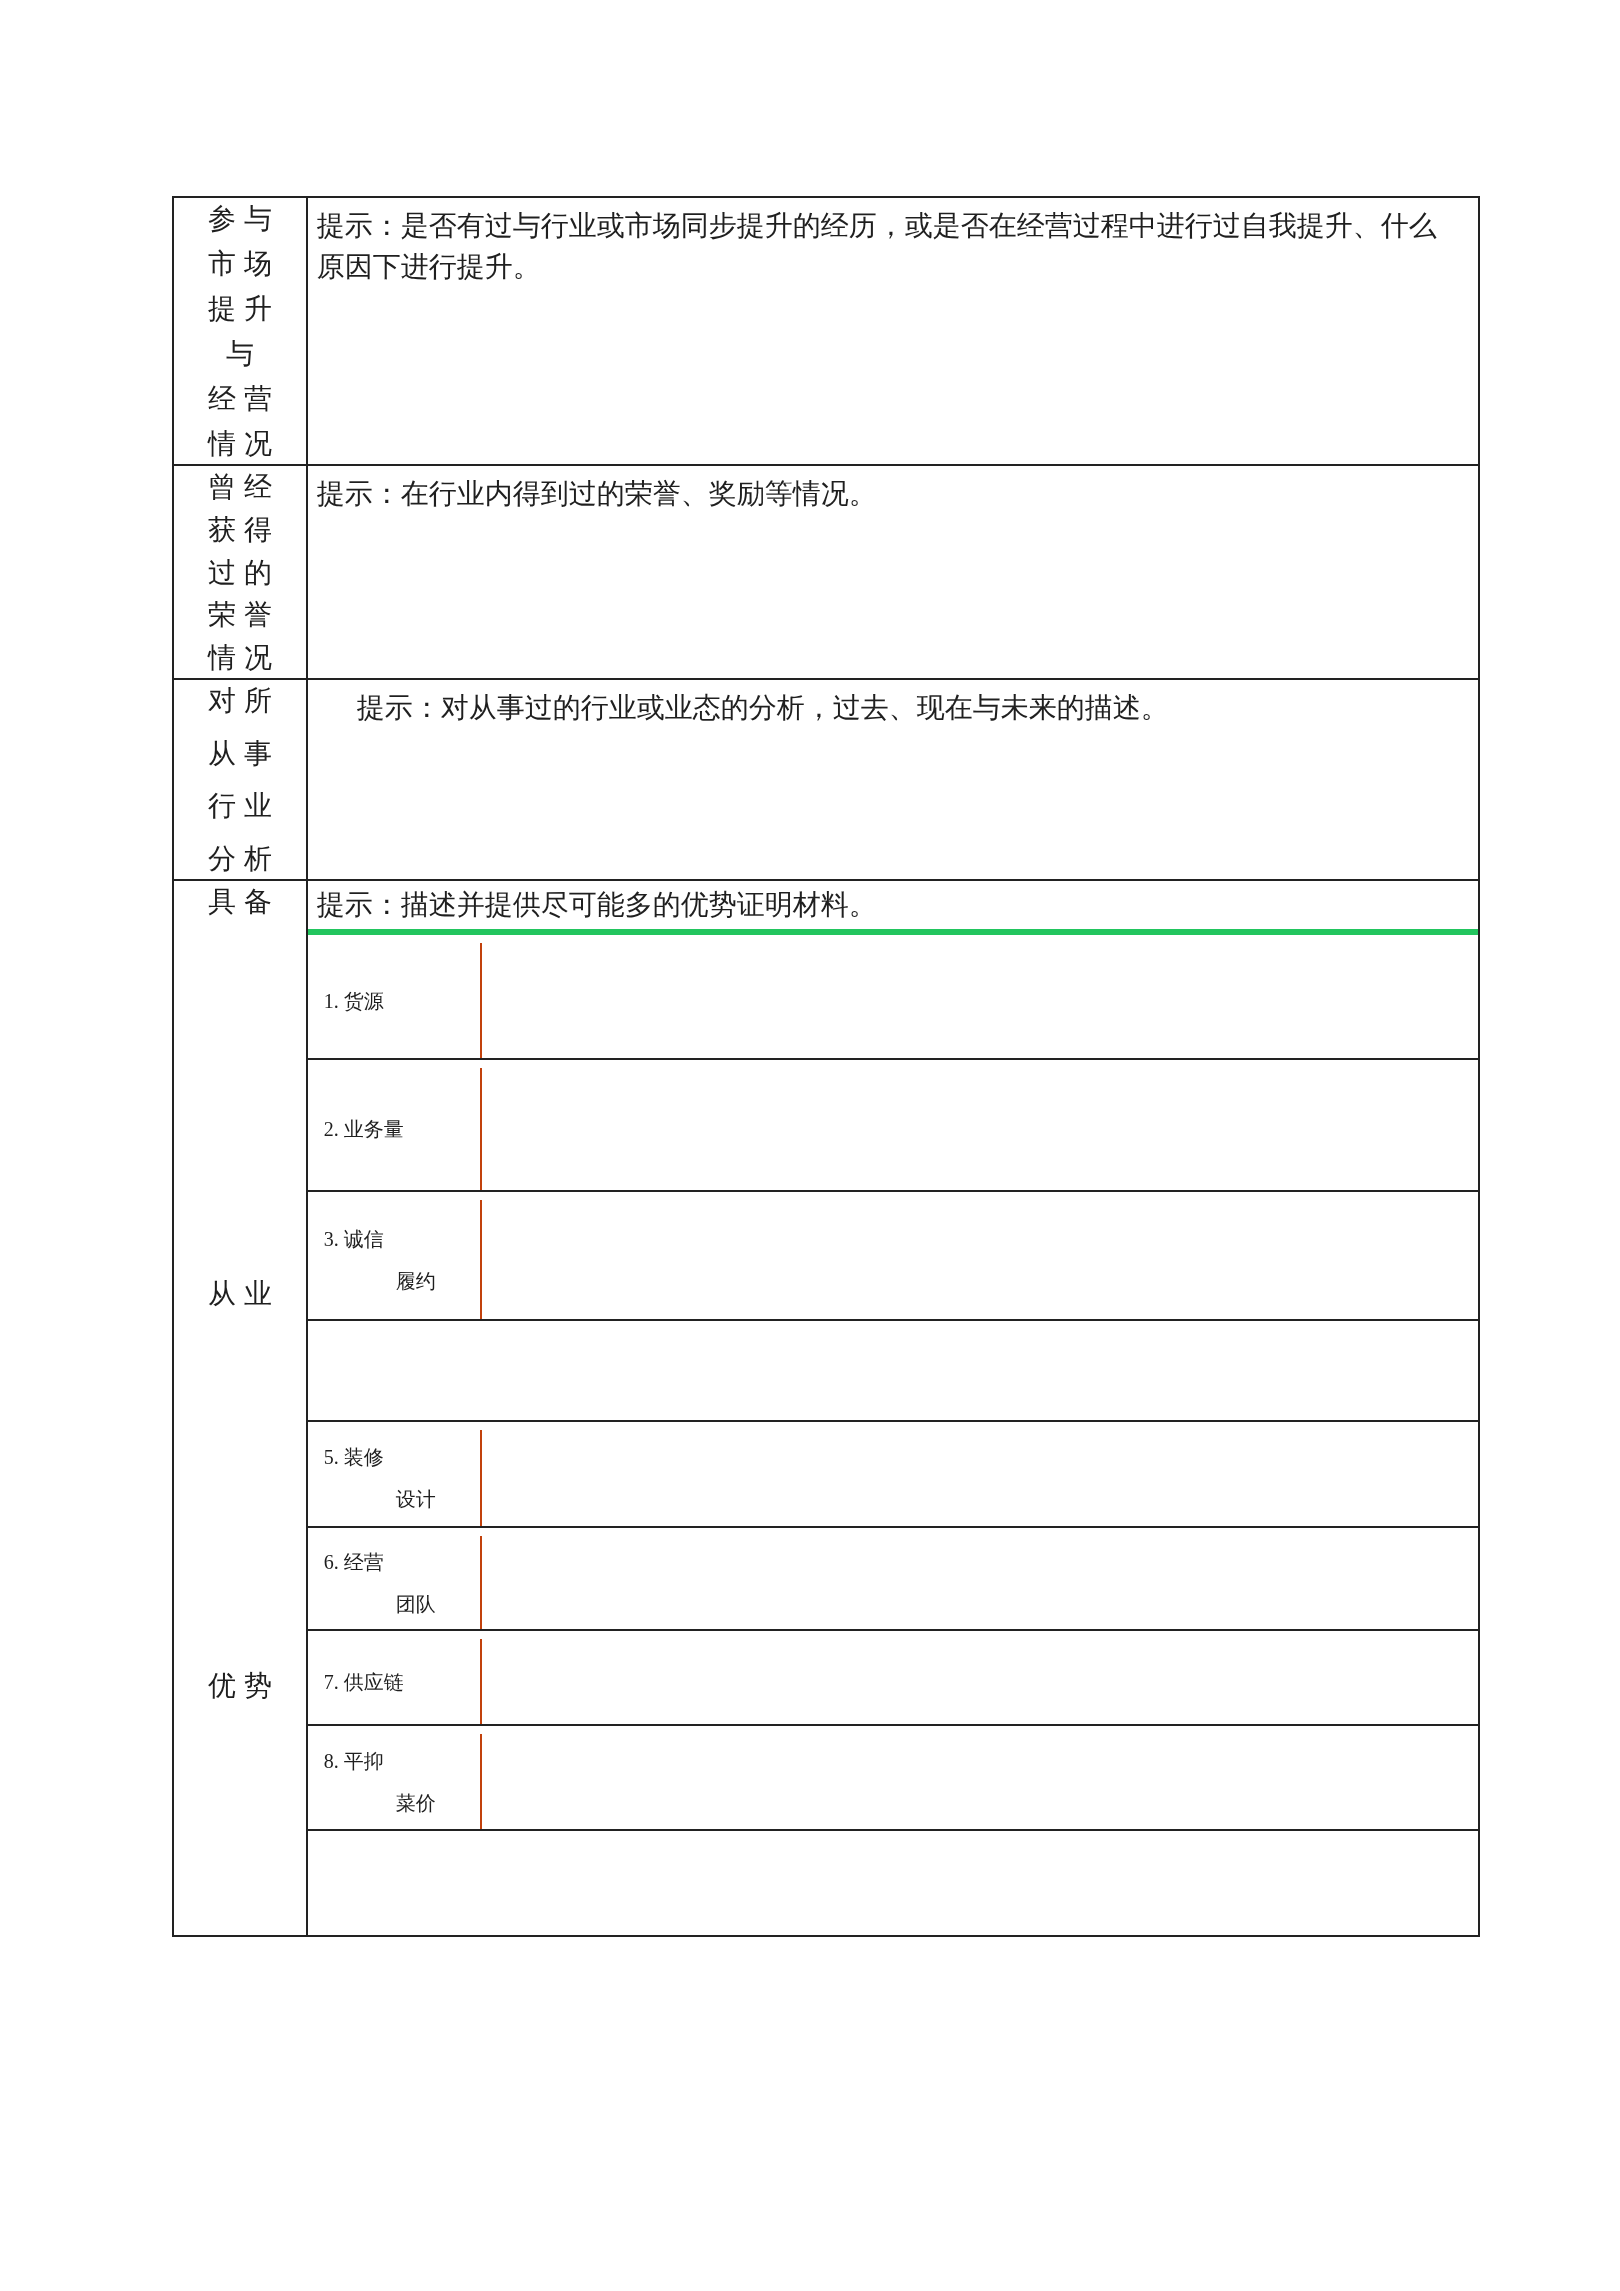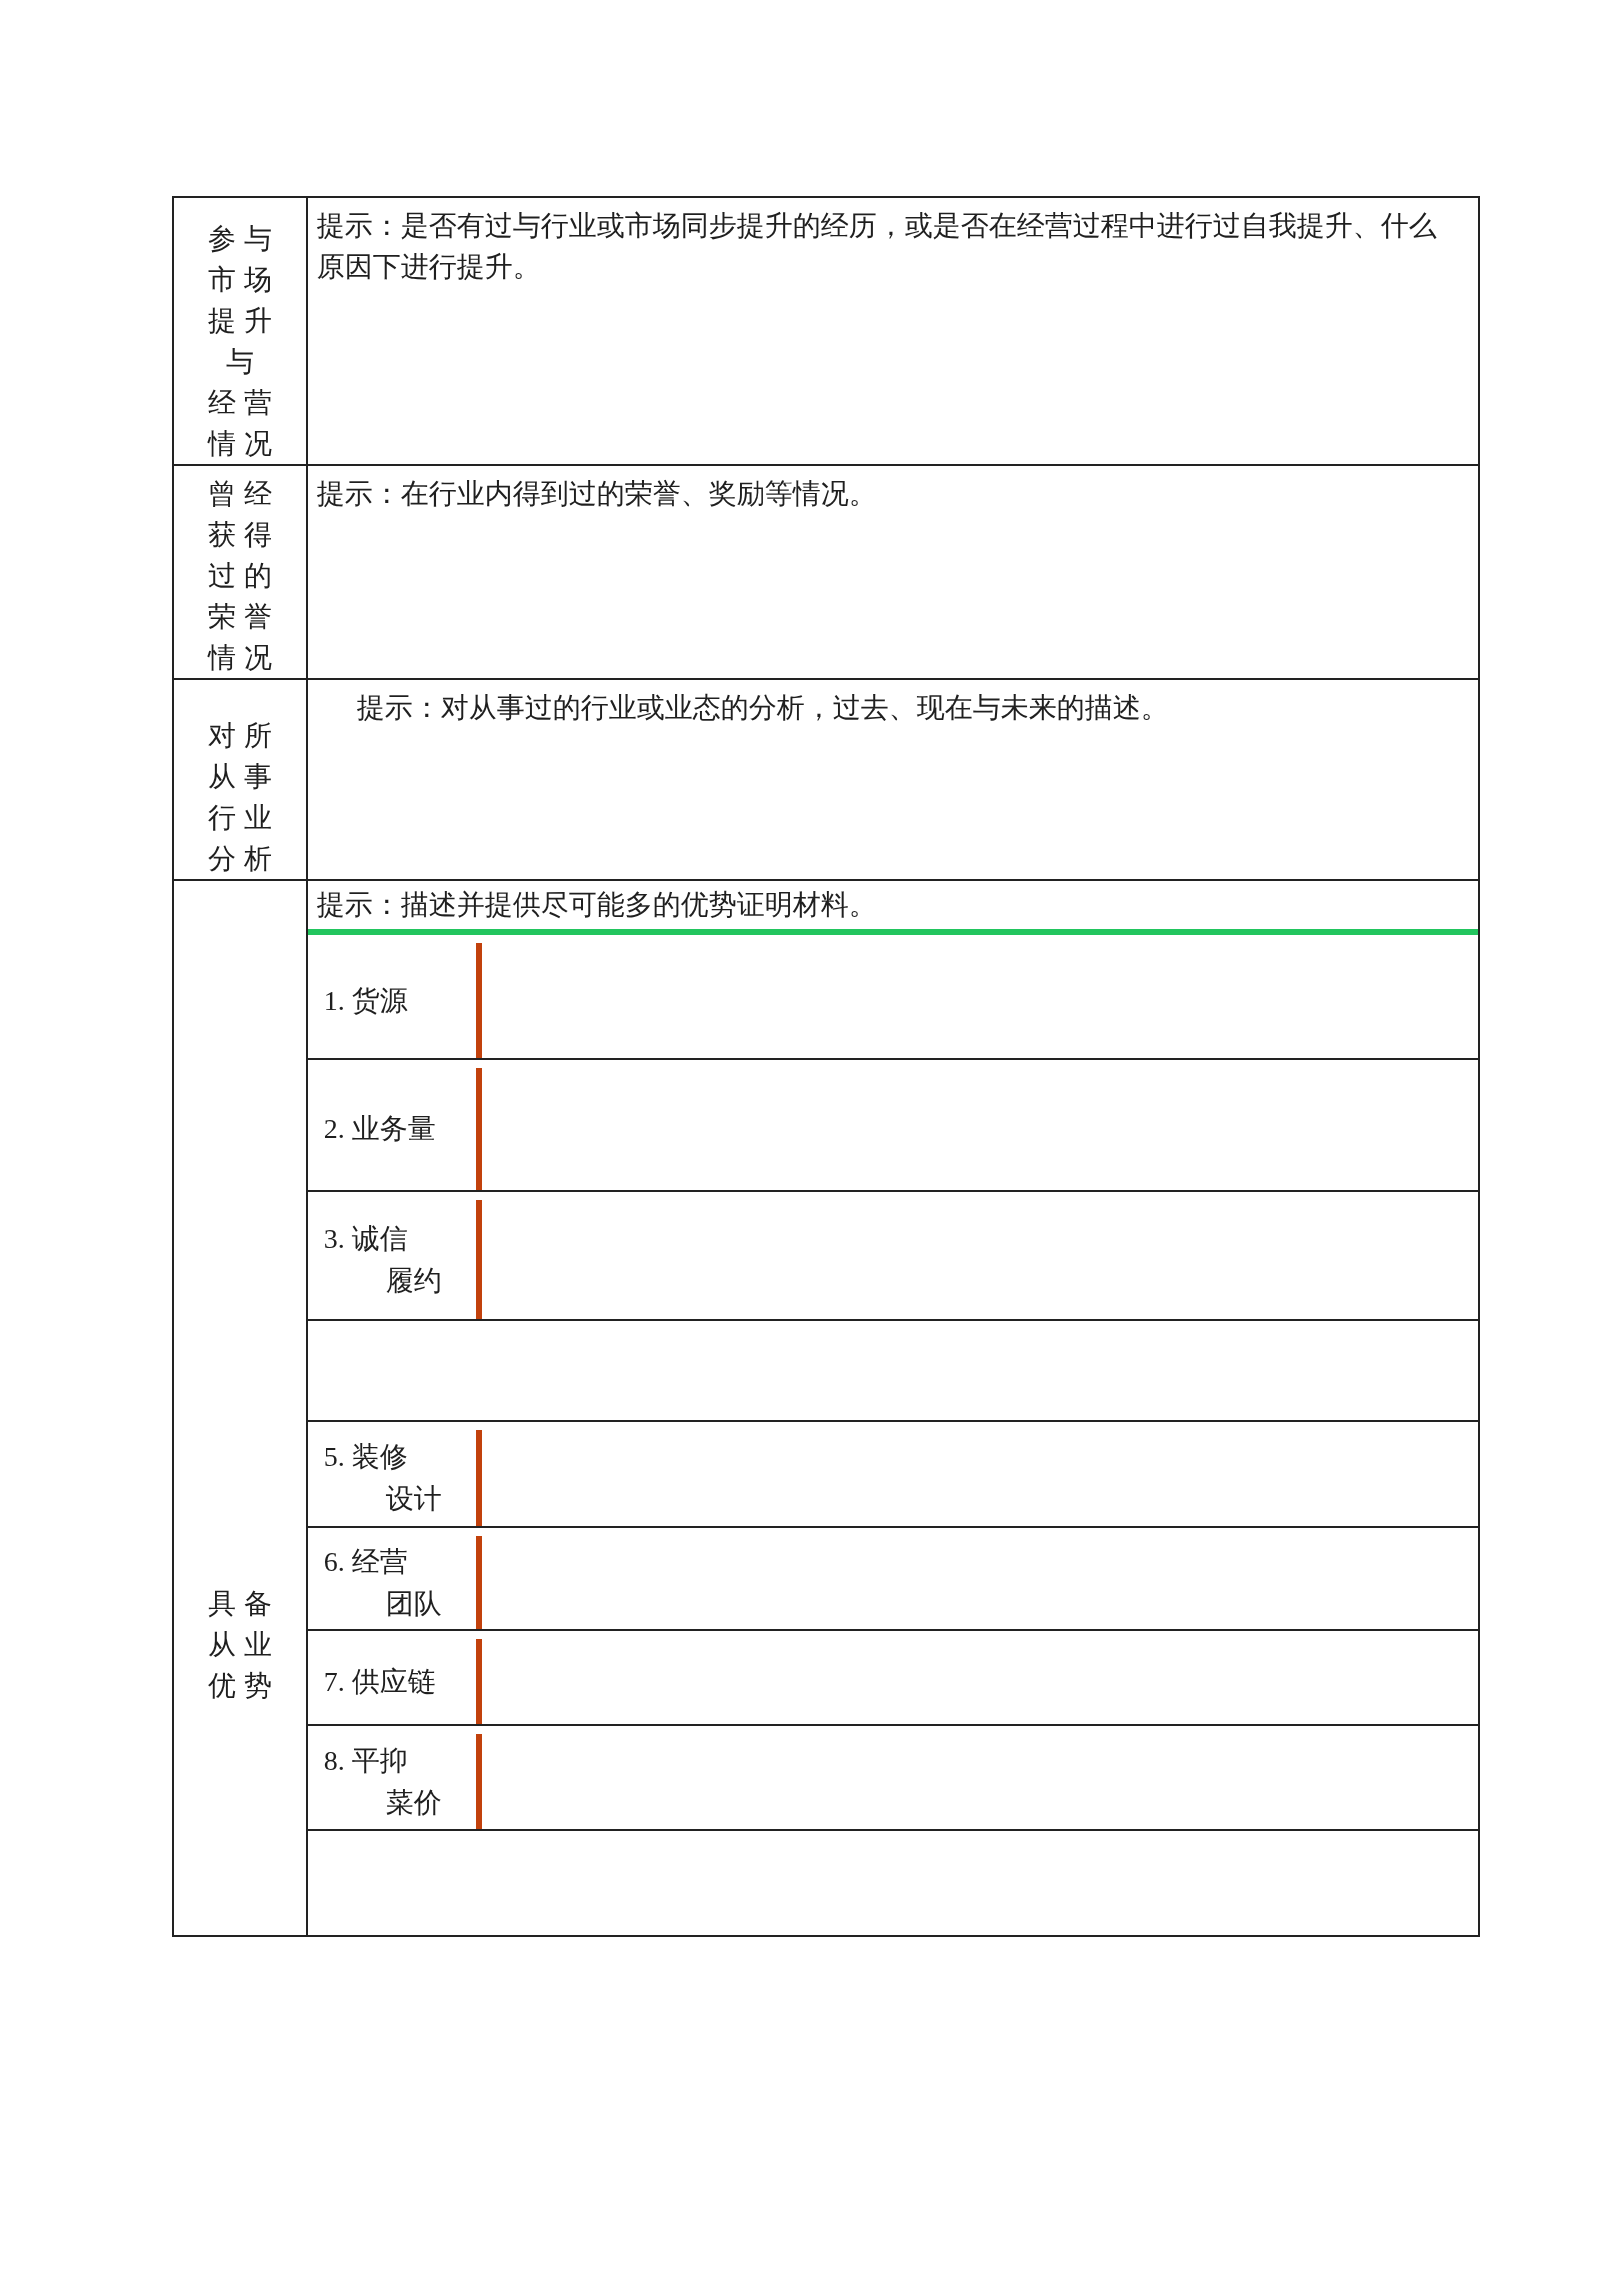--- a/index.html
+++ b/index.html
@@ -23,21 +23,21 @@
   .trow { display: flex; border-bottom: 2px solid #222222; min-height: 0; }
   .trow.last { border-bottom: none; flex: 1; }
   .r1 { height: 268px; }
   .r2 { height: 214px; }
   .r3 { height: 201px; gap: 40px; }
 
   .label-cell {
     flex: 0 0 134px; width: 134px;
     border-right: 2px solid #222222;
     display: flex; flex-direction: column;
-    justify-content: flex-end; align-items: center;
+    justify-content: space-between; align-items: center;
     font-size: 28px; line-height: 41px;
   }
   .label-line { letter-spacing: 7.8px; padding-left: 7.8px; white-space: nowrap; }
   .r4lab { padding-bottom: 229px; }
 
   .hint-cell {
     flex: 1; min-width: 0;
     padding: 6.9px 39px 0 8.8px;
     font-size: 28px; line-height: 41px;
   }
@@ -51,24 +51,24 @@
     font-size: 28px;
   }
   .adv-row { display: flex; border-bottom: 2px solid #222222; min-height: 0; }
   .adv-row.last { border-bottom: none; flex: 1; }
   .s1 { height: 125px; } .s2 { height: 132px; } .s3 { height: 129px; }
   .s4 { height: 101px; } .s5 { height: 106px; }  .s6 { height: 103px; }
   .s7 { height: 95px; }  .s8 { height: 105px; }
 
   .adv-label {
     flex: 0 0 174px; width: 174px;
-    border-right: 6px solid #c2410c;
+    border-right: 2px solid #c2410c;
     display: flex; flex-direction: column; justify-content: center;
     padding-left: 15.7px;
-    font-size: 28px; line-height: 42px; margin-top: 8px;
+    font-size: 20px; line-height: 42px; margin-top: 8px;
   }
   .adv-label .l2 { margin-left: 28px; text-align: center; }
   .adv-content { flex: 1; background: #ffffff; }
 </style>
 </head>
 <body>
 
 <div class="page">
   <div class="form-table">
 

